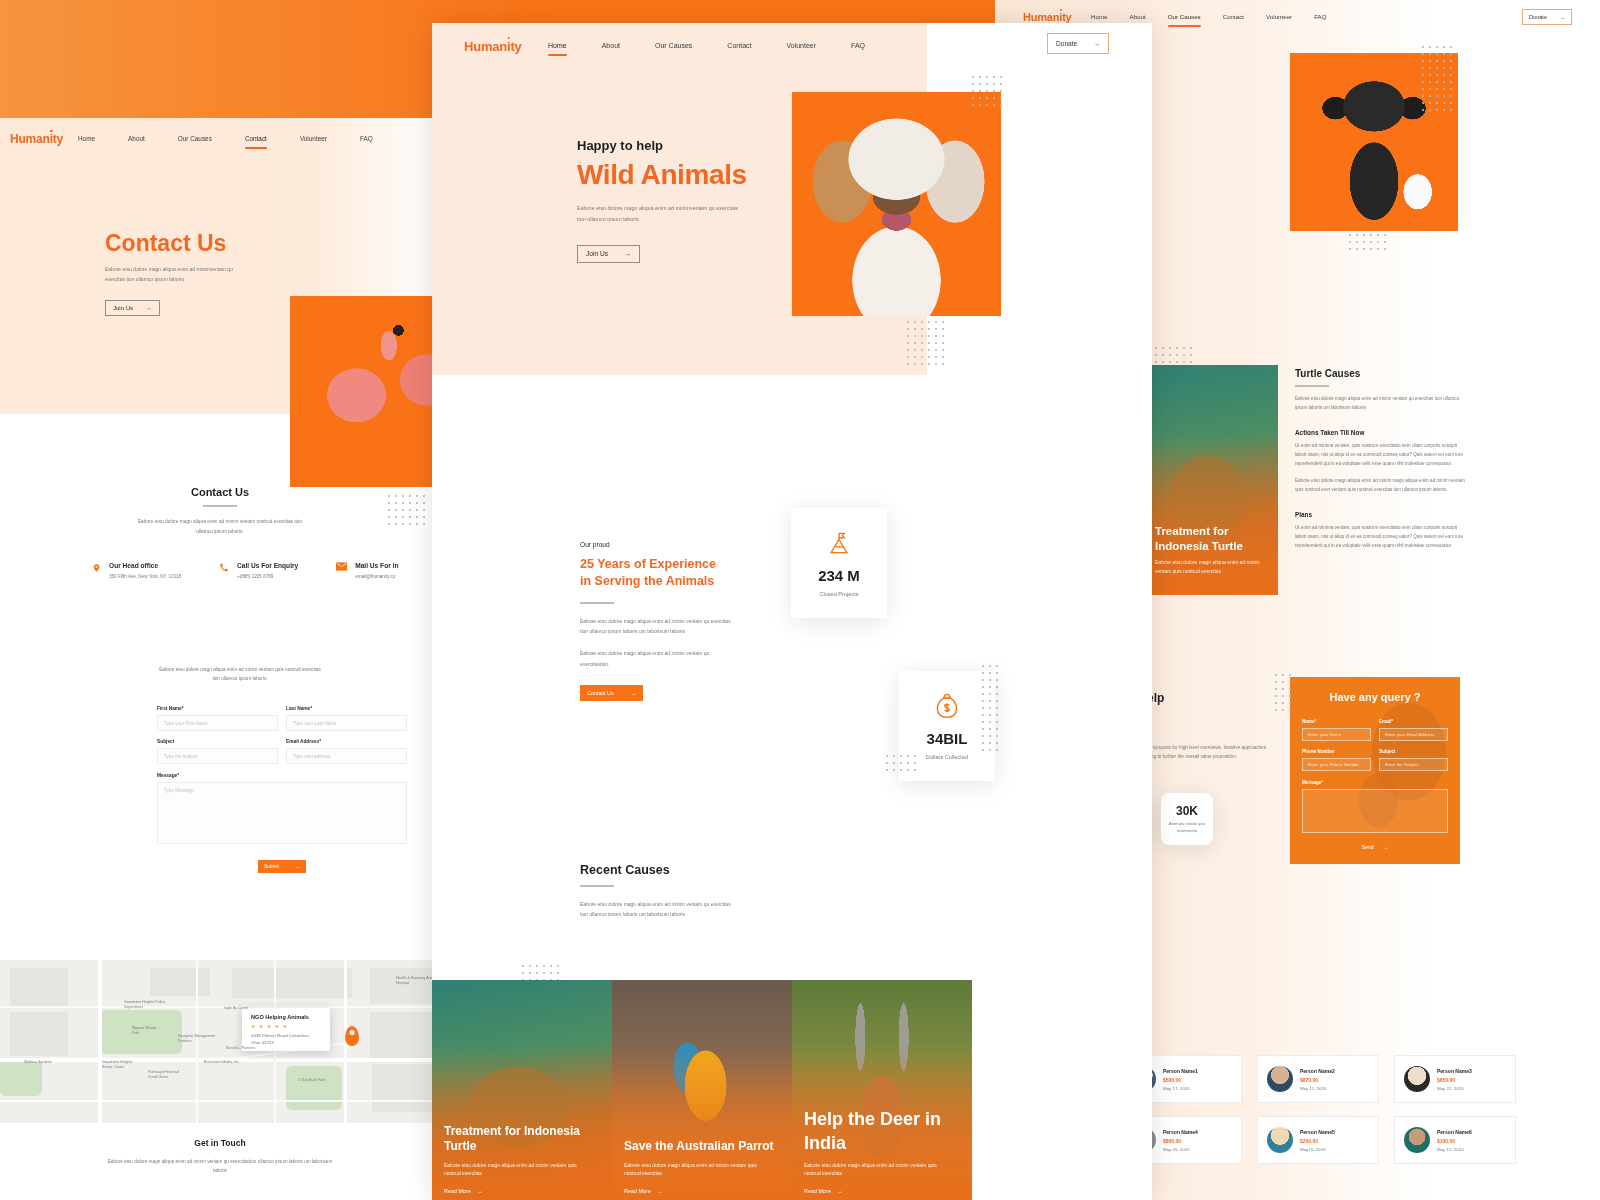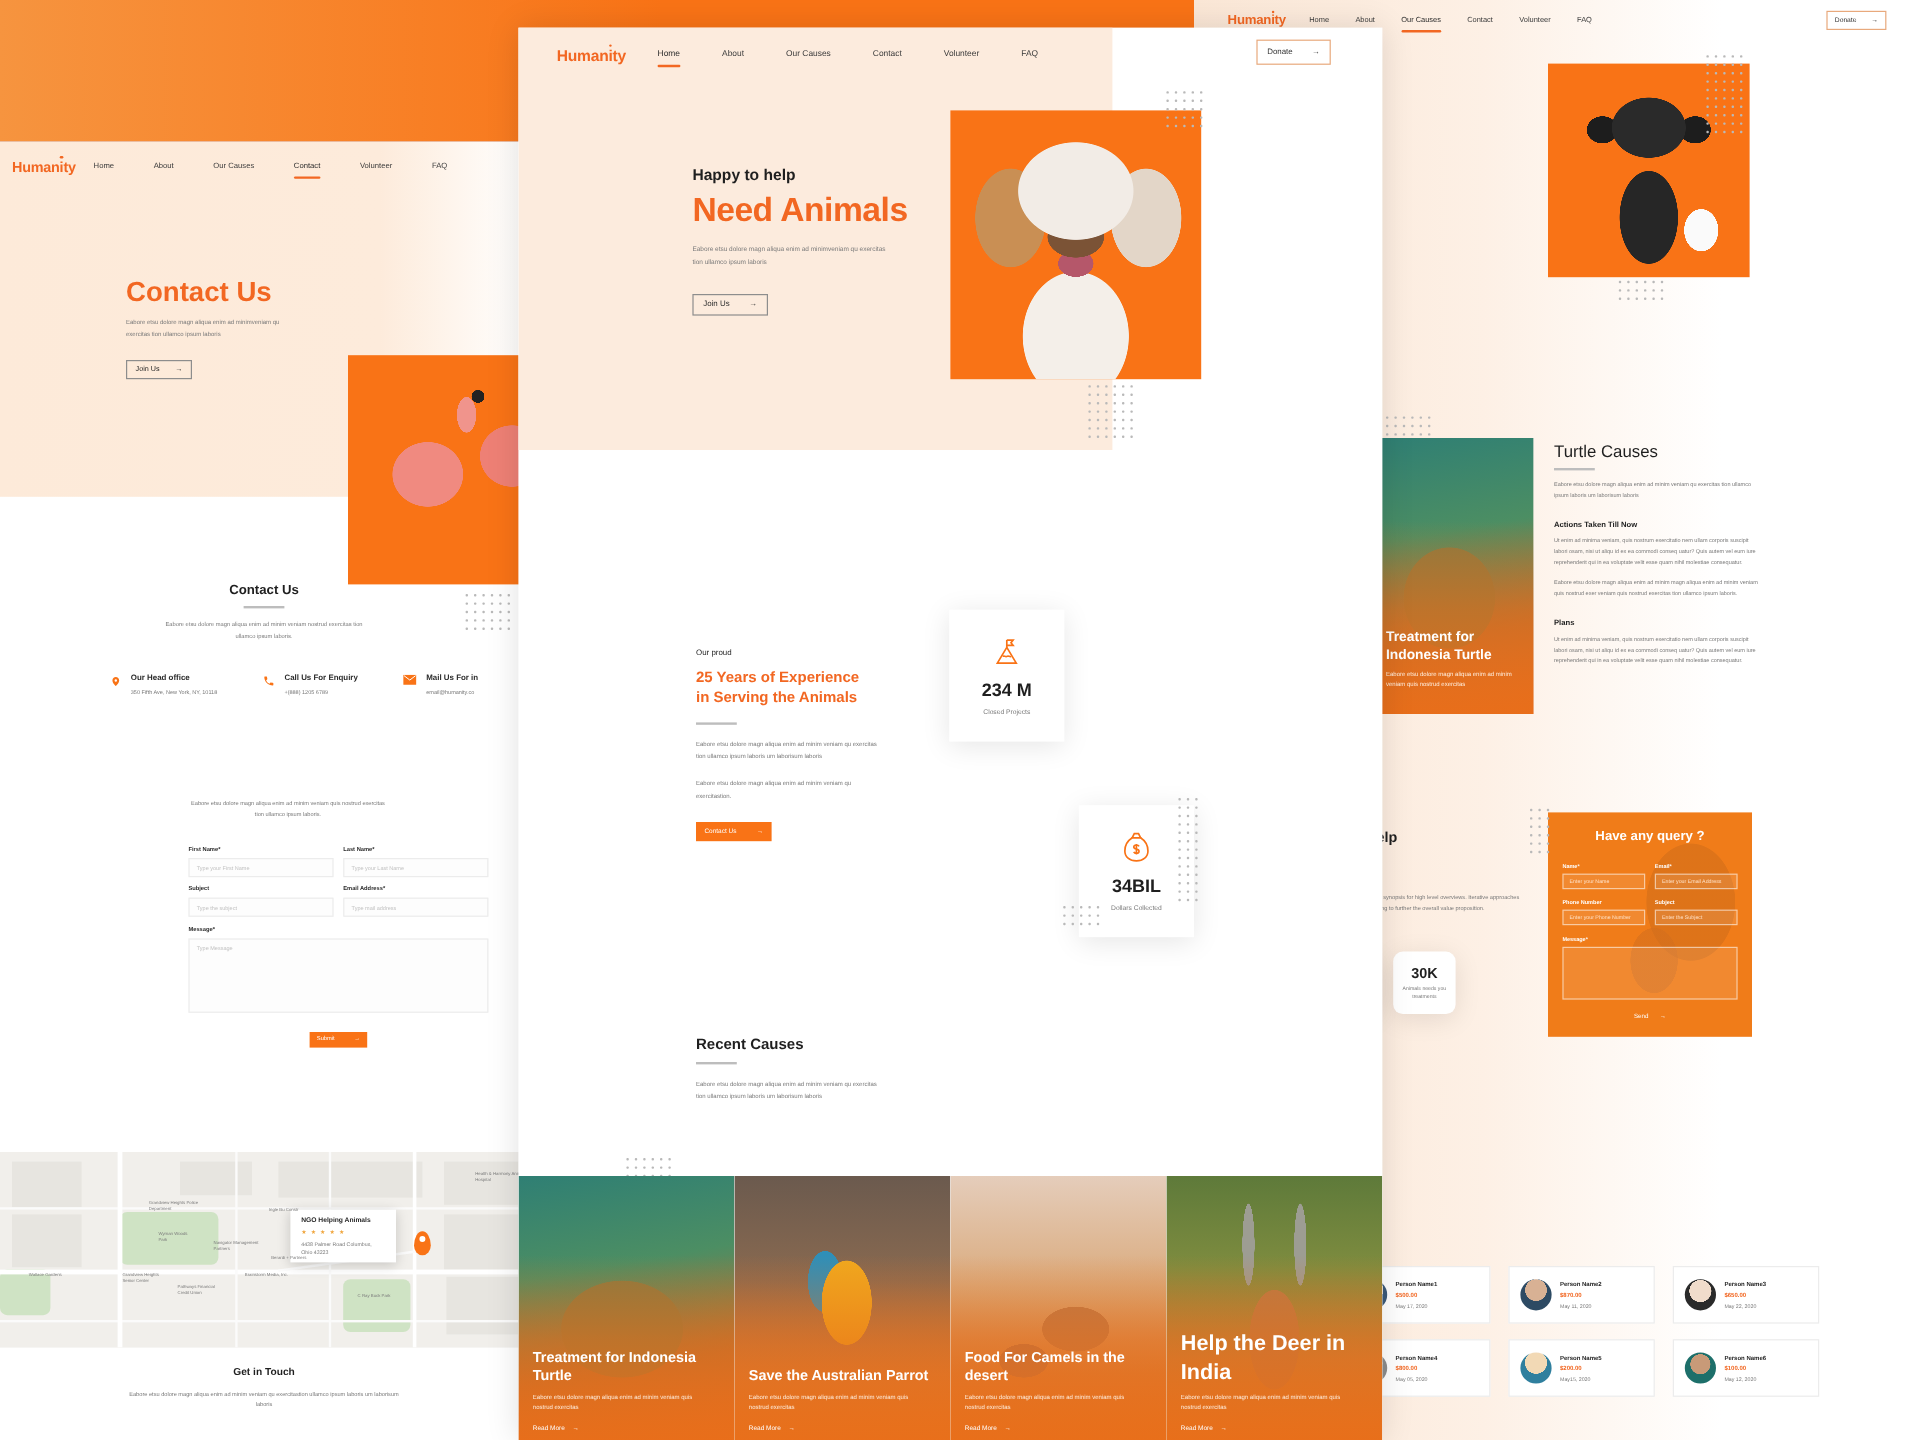--- a/index.html
+++ b/index.html
@@ -284,21 +284,21 @@
         <i style="left: 37px; top: 9px;"></i>
         <i style="left: 2px; top: 16px;"></i>
         <i style="left: 9px; top: 16px;"></i>
         <i style="left: 16px; top: 16px;"></i>
         <i style="left: 23px; top: 16px;"></i>
         <i style="left: 30px; top: 16px;"></i>
         <i style="left: 37px; top: 16px;"></i>
       </div>
 
     <div style="position:absolute; left:300px; top:368px; width:170px;">
-      <div style="font-size:14px; font-weight:normal; color:#1f1f1f;">Turtle Causes</div>
+      <div style="font-size:10px; font-weight:bold; color:#1f1f1f;">Turtle Causes</div>
       <div class="rule" style="margin-top:6px;"></div>
       <div class="muted" style="font-size:4.6px; line-height:1.95; margin-top:8px;">Eabore etsu dolore magn aliqua enim ad minim veniam qu exercitas tion ullamco ipsum laboris um laborisum laboris</div>
 
       <div style="font-size:6.4px; font-weight:bold; color:#1f1f1f; margin-top:16px;">Actions Taken Till Now</div>
       <div class="muted" style="font-size:4.6px; line-height:1.95; margin-top:6px;">Ut enim ad minima veniam, quis nostrum exercitatio nem ullam corporis suscipit labori osam, nisi ut aliqu id ex ea commodi conseq uatur? Quis autem vel eum iure reprehenderit qui in ea voluptate velit esse quam nihil molestiae consequatur.</div>
       <div class="muted" style="font-size:4.6px; line-height:1.95; margin-top:8px;">Eabore etsu dolore magn aliqua enim ad minim magn aliqua enim ad minim veniam quis nostrud exer veniam quis nostrud exercitas tion ullamco ipsum laboris.</div>
 
       <div style="font-size:6.4px; font-weight:bold; color:#1f1f1f; margin-top:16px;">Plans</div>
       <div class="muted" style="font-size:4.6px; line-height:1.95; margin-top:6px;">Ut enim ad minima veniam, quis nostrum exercitatio nem ullam corporis suscipit labori osam, nisi ut aliqu id ex ea commodi conseq uatur? Quis autem vel eum iure reprehenderit qui in ea voluptate velit esse quam nihil molestiae consequatur.</div>
     </div>
@@ -646,21 +646,21 @@
         <a href="#">FAQ</a>
       </div>
       <div class="btn-outline" style="position:absolute; left:615px; top:10px; width:62px; height:21px; padding:0 8px; font-size:6.6px;">
         <span>Donate</span>
         <span>→</span>
       </div>
     </div>
 
     <div style="position:absolute; left:145px; top:115px; width:230px;">
       <div style="font-size:13px; font-weight:bold; color:#1f1f1f;">Happy to help</div>
-      <div class="heading-orange" style="font-size:28px; margin-top:6px; letter-spacing:-.4px;">Need Animals</div>
+      <div class="heading-orange" style="font-size:28px; margin-top:6px; letter-spacing:-.4px;">Wild Animals</div>
       <div class="muted" style="font-size:5.4px; line-height:2; margin-top:12px; width:165px;">Eabore etsu dolore magn aliqua enim ad minimveniam qu exercitas tion ullamco ipsum laboris</div>
       <div class="btn-ghost" style="margin-top:20px; width:63px; height:18px; padding:0 8px; font-size:6.6px;">
         <span>Join Us</span>
         <span>→</span>
       </div>
     </div>
 
     <div class="img-dog" style="position:absolute; left:360px; top:69px; width:209px; height:224px;"></div>
 
     <div class="dots-grid" style="left:538px; top:51px; width:32px; height:34px;">
@@ -900,30 +900,20 @@
         <div class="img-parrot" style="position:absolute; inset:0;"></div>
         <div class="cause-overlay"></div>
         <div style="position:absolute; left:12px; bottom:45px; color:#fff; font-weight:bold; font-size:12px; line-height:1.3; width:152px;">Save the Australian Parrot</div>
         <div style="position:absolute; left:12px; bottom:22px; color:#ffeede; font-size:5px; line-height:1.75; width:140px;">Eabore etsu dolore magn aliqua enim ad minim veniam quis nostrud exercitas</div>
         <div style="position:absolute; left:12px; bottom:6px; color:#fff; font-size:5.4px;">
           <span>Read More</span>
           <span style="margin-left:5px;">→</span>
         </div>
       </div>
       <div style="position:relative; width:180px; height:220px; overflow:hidden;">
-        <div class="img-camel" style="position:absolute; inset:0;"></div>
-        <div class="cause-overlay"></div>
-        <div style="position:absolute; left:12px; bottom:45px; color:#fff; font-weight:bold; font-size:12px; line-height:1.3; width:150px;">Food For Camels in the desert</div>
-        <div style="position:absolute; left:12px; bottom:22px; color:#ffeede; font-size:5px; line-height:1.75; width:140px;">Eabore etsu dolore magn aliqua enim ad minim veniam quis nostrud exercitas</div>
-        <div style="position:absolute; left:12px; bottom:6px; color:#fff; font-size:5.4px;">
-          <span>Read More</span>
-          <span style="margin-left:5px;">→</span>
-        </div>
-      </div>
-      <div style="position:relative; width:180px; height:220px; overflow:hidden;">
         <div class="img-deer" style="position:absolute; inset:0;"></div>
         <div class="cause-overlay"></div>
         <div style="position:absolute; left:12px; bottom:45px; color:#fff; font-weight:bold; font-size:18px; line-height:1.3; width:140px;">Help the Deer in India</div>
         <div style="position:absolute; left:12px; bottom:22px; color:#ffeede; font-size:5px; line-height:1.75; width:140px;">Eabore etsu dolore magn aliqua enim ad minim veniam quis nostrud exercitas</div>
         <div style="position:absolute; left:12px; bottom:6px; color:#fff; font-size:5.4px;">
           <span>Read More</span>
           <span style="margin-left:5px;">→</span>
         </div>
       </div>
     </div>

